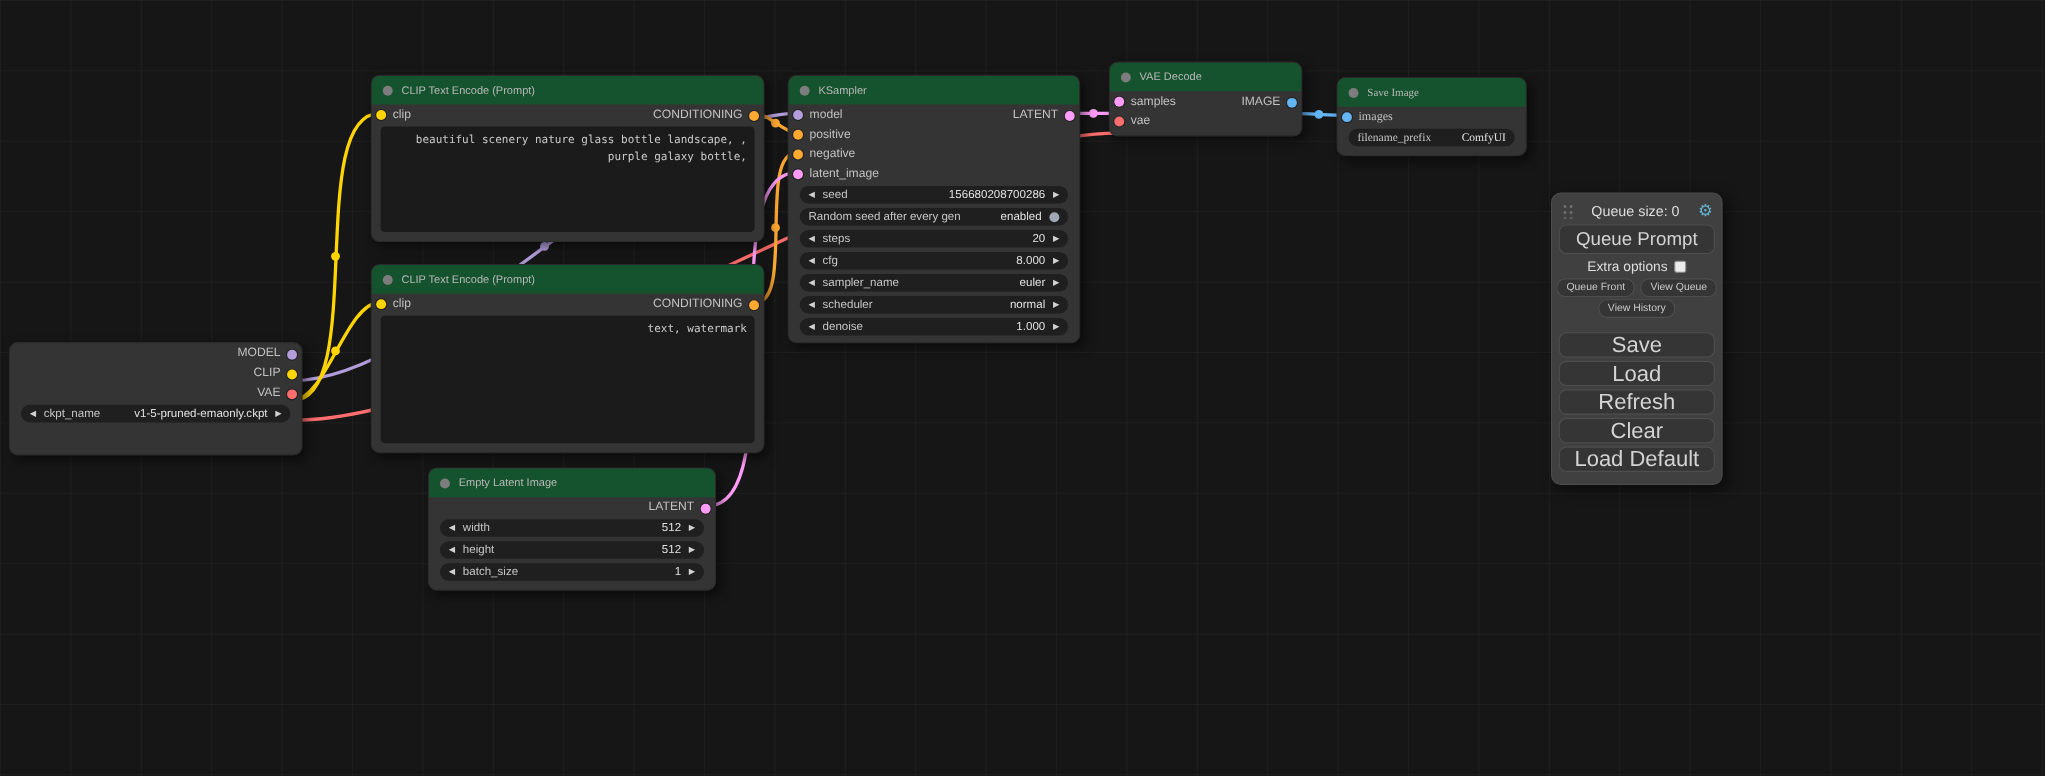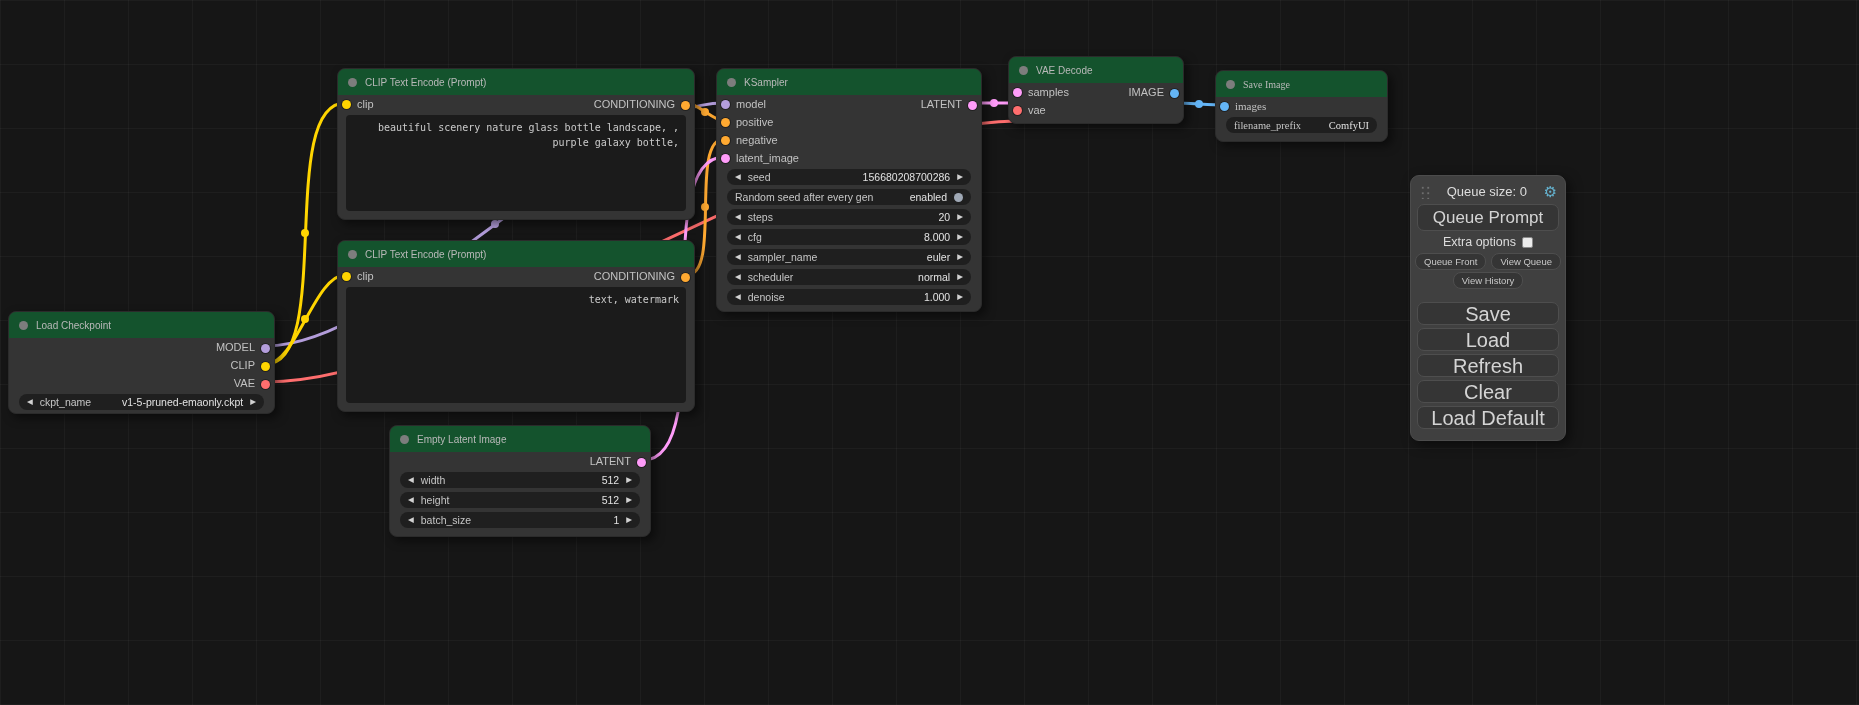--- a/index.html
+++ b/index.html
@@ -112,24 +112,20 @@
     <circle cx="641" cy="251" r="4" fill="#FF6E6E"></circle>
     <circle cx="705" cy="112" r="4" fill="#FFA931"></circle>
     <circle cx="705" cy="207" r="4" fill="#FFA931"></circle>
     <circle cx="683" cy="308" r="4" fill="#FF9CF9"></circle>
     <circle cx="994" cy="103" r="4" fill="#FF9CF9"></circle>
     <circle cx="1199" cy="104" r="4" fill="#64B5F6"></circle>
   </g>
 </svg>
 
 <div class="node" style="left:8px; top:311px; width:267px; height:103px;">
-  <div class="ntitle">
-    <span class="ndot"></span>
-    <span>Load Checkpoint</span>
-  </div>
   <div class="prow">
     <span class="pout">
         <span>MODEL</span>
         <span class="pdot" style="background: rgb(179, 157, 219);"></span>
       </span>
   </div>
   <div class="prow">
     <span class="pout">
         <span>CLIP</span>
         <span class="pdot" style="background: rgb(255, 213, 0);"></span>

